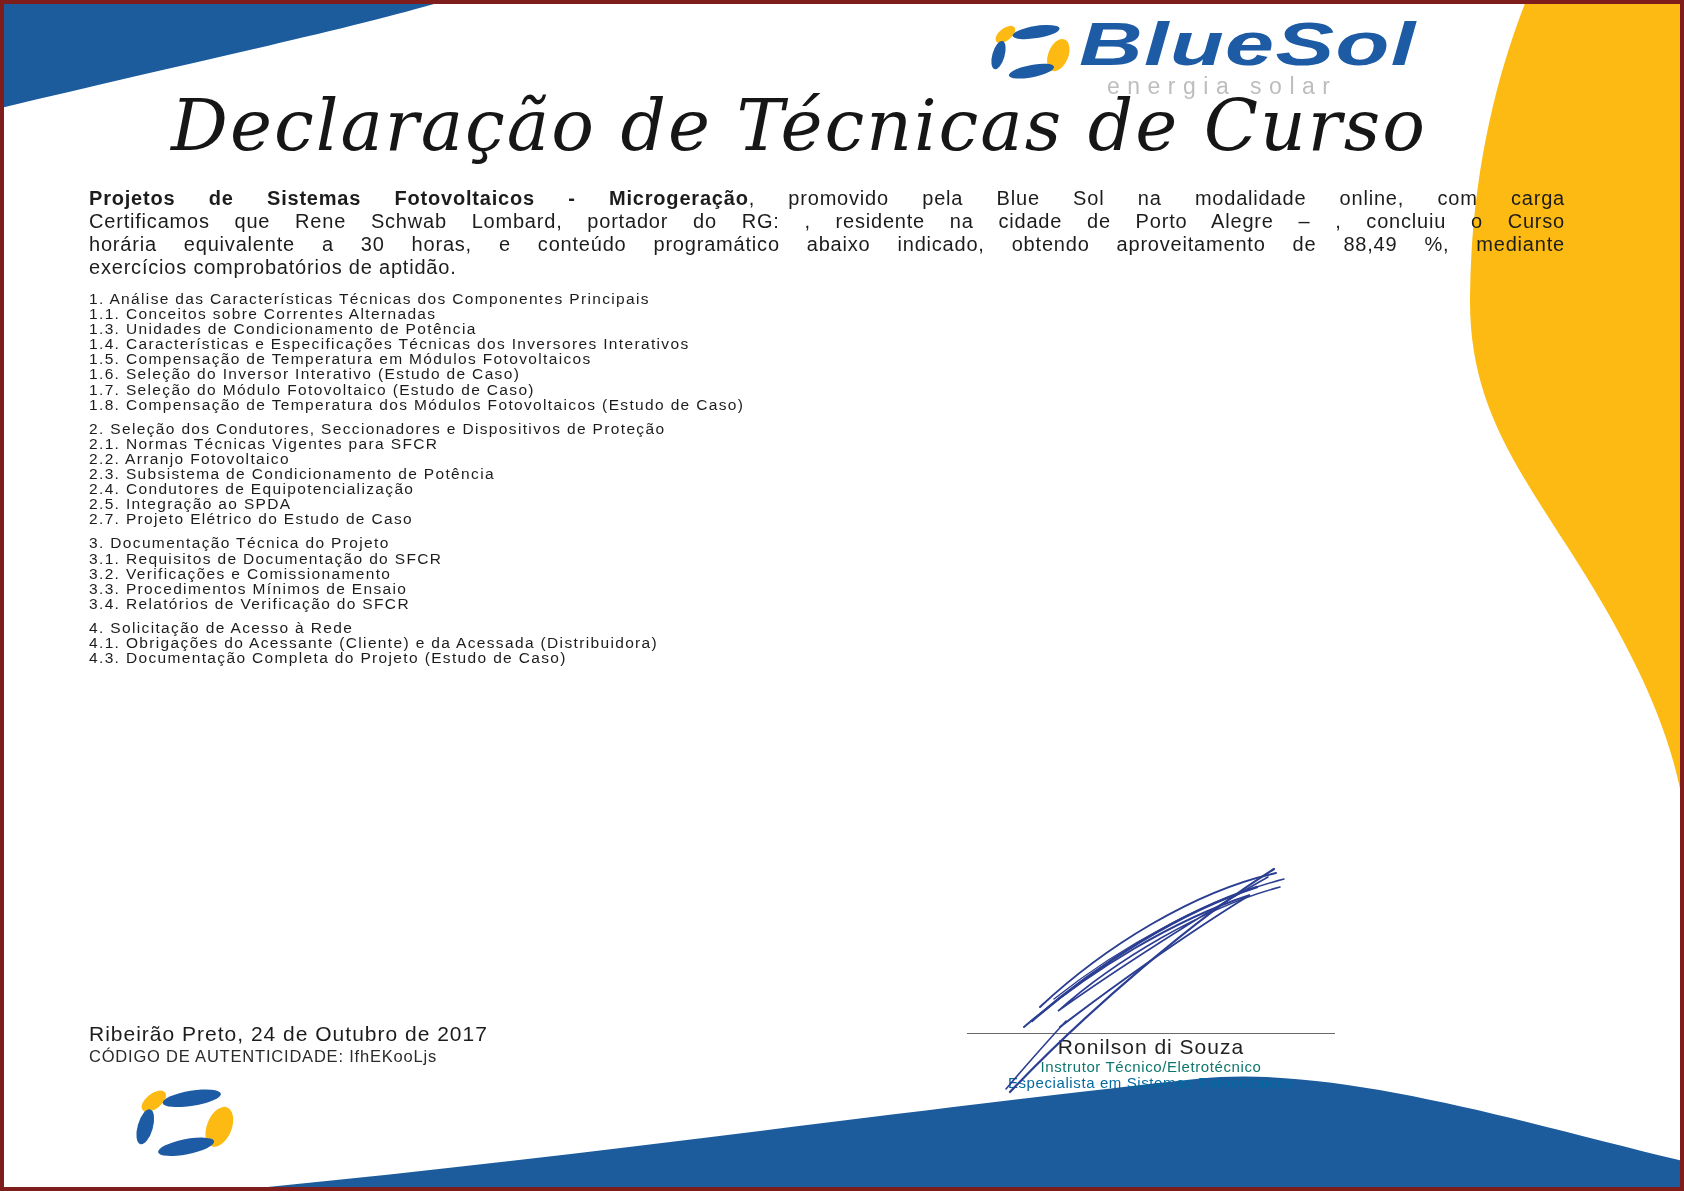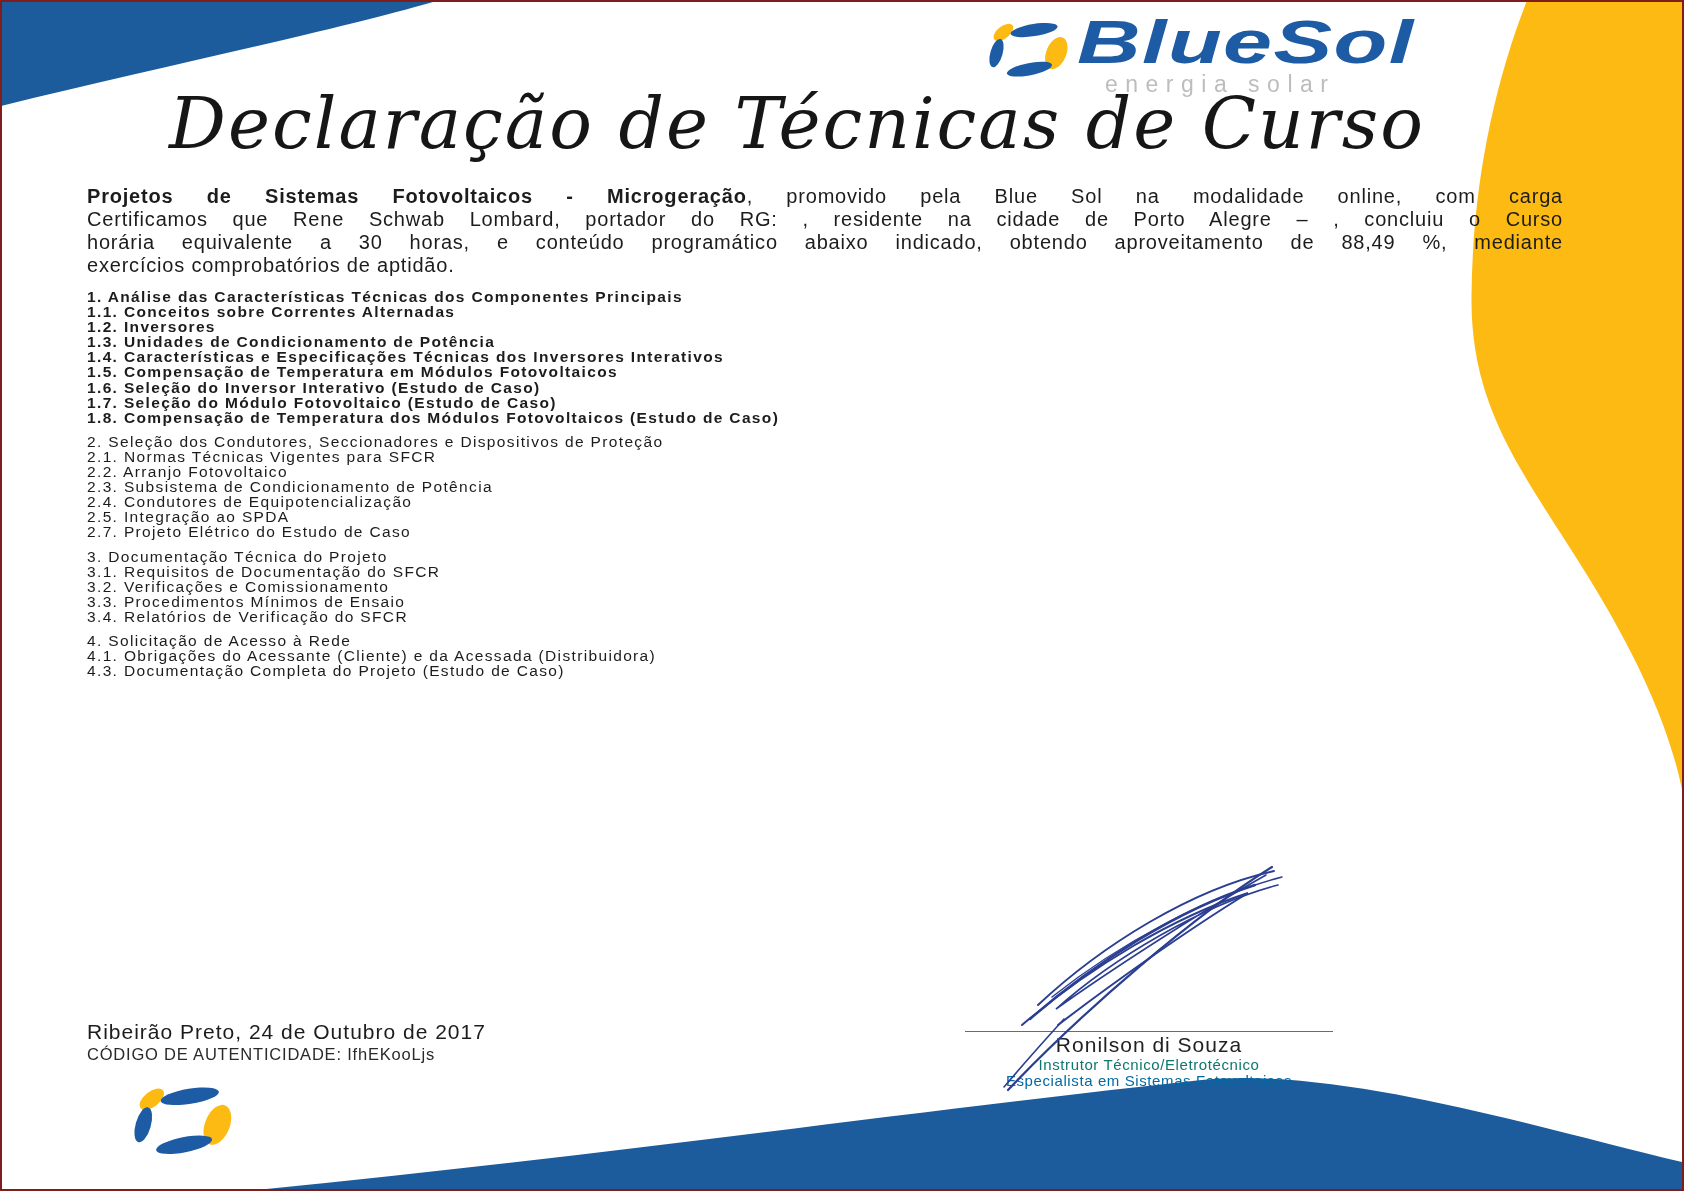--- a/index.html
+++ b/index.html
@@ -1,19 +1,19 @@
 <!DOCTYPE html>
 <html><head>
 <meta charset="utf-8">
 <style>
   html,body{margin:0;padding:0;background:#888;}
   .page{
     position:relative; width:1684px; height:1191px; margin:0 auto;
     background:#ffffff; overflow:hidden; box-sizing:border-box;
-    border:2px solid #7f1d1d;
+    border:4px solid #7f1d1d;
     font-family:"Liberation Sans", sans-serif; color:#1f1f1f;
   }
   .decor{position:absolute; inset:0; width:100%; height:100%; z-index:0;}
   .content{position:absolute; z-index:2;}
 
   
   .logo-wrap{left:983px; top:12px; display:flex; align-items:flex-start;}
   .logo-icon{width:92px; height:64px; margin-top:4px;}
   .brand{
     display:inline-block; font-size:62px; font-weight:bold; font-style:italic;
@@ -33,21 +33,21 @@
   }
 
   
   .intro{left:85px; top:183px; width:1476px; font-size:20px; letter-spacing:0.8px; color:#1c1c1c;}
   .intro .pline{line-height:23px; text-align:justify; text-align-last:justify;}
   .intro .pline.last{text-align:left; text-align-last:left;}
 
   
   .syllabus{left:85px; top:287px; width:1000px; font-size:15.5px; letter-spacing:1.35px; color:#1c1c1c;}
   .syl-section{margin-top:9px;}
-  .syl-section:first-child{margin-top:0;font-weight:bold;}
+  .syl-section:first-child{margin-top:0;}
   .li{line-height:15.1px; white-space:nowrap;}
 
   
   .place-date{left:85px; top:1018px; font-size:21px; letter-spacing:1px; color:#1c1c1c; white-space:nowrap;}
   .auth-code{left:85px; top:1043px; font-size:16.5px; letter-spacing:0.8px; color:#2a2a2a; white-space:nowrap;}
   .footer-icon{left:124px; top:1081px; width:120px; height:76px;}
 
   
   .sig-ink{left:958px; top:845px; width:390px; height:255px; z-index:3;}
   .sig-line{left:963px; top:1029px; width:368px; border-top:1.5px solid #6b6b6b; height:0;}
@@ -89,21 +89,20 @@
     <div class="pline"><b>Projetos de Sistemas Fotovoltaicos - Microgeração</b><span>, promovido pela Blue Sol na modalidade online, com carga</span></div>
     <div class="pline">Certificamos que Rene Schwab Lombard, portador do RG: , residente na cidade de Porto Alegre – , concluiu o Curso</div>
     <div class="pline">horária equivalente a 30 horas, e conteúdo programático abaixo indicado, obtendo aproveitamento de 88,49 %, mediante</div>
     <div class="pline last">exercícios comprobatórios de aptidão.</div>
   </div>
 
   <div class="content syllabus">
     <div class="syl-section">
       <div class="li">1. Análise das Características Técnicas dos Componentes Principais</div>
       <div class="li">1.1. Conceitos sobre Correntes Alternadas</div>
-      <div class="li">1.2. Inversores</div>
       <div class="li">1.3. Unidades de Condicionamento de Potência</div>
       <div class="li">1.4. Características e Especificações Técnicas dos Inversores Interativos</div>
       <div class="li">1.5. Compensação de Temperatura em Módulos Fotovoltaicos</div>
       <div class="li">1.6. Seleção do Inversor Interativo (Estudo de Caso)</div>
       <div class="li">1.7. Seleção do Módulo Fotovoltaico (Estudo de Caso)</div>
       <div class="li">1.8. Compensação de Temperatura dos Módulos Fotovoltaicos (Estudo de Caso)</div>
     </div>
     <div class="syl-section">
       <div class="li">2. Seleção dos Condutores, Seccionadores e Dispositivos de Proteção</div>
       <div class="li">2.1. Normas Técnicas Vigentes para SFCR</div>

